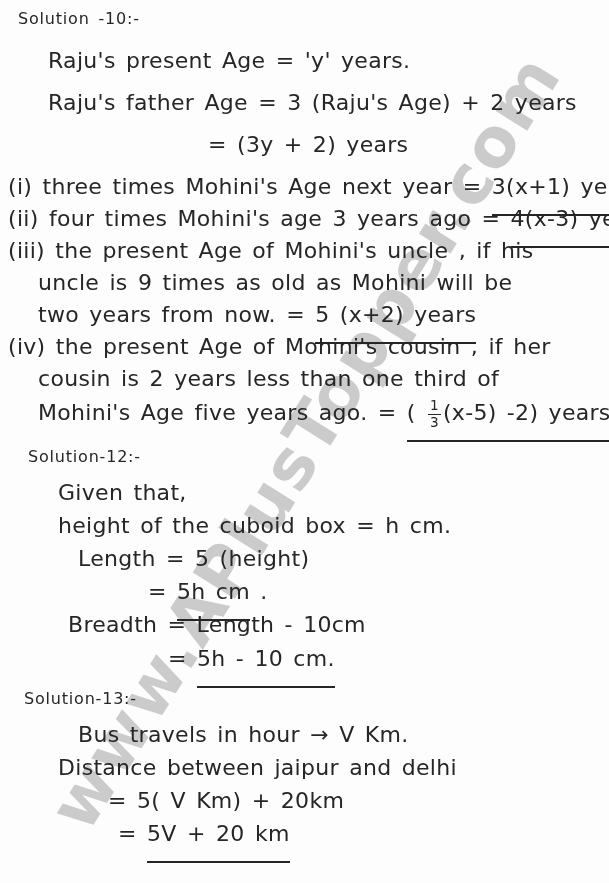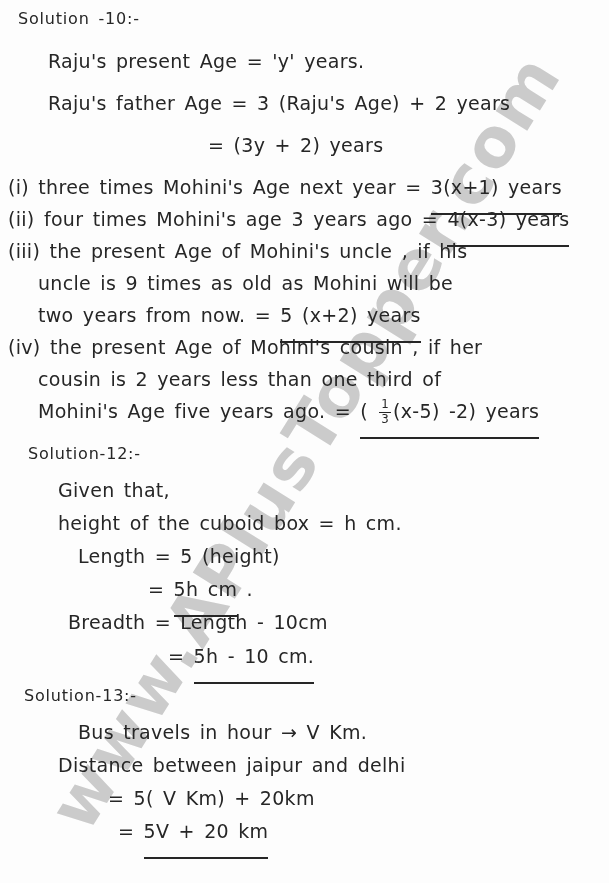--- a/index.html
+++ b/index.html
@@ -29,21 +29,21 @@
     position: relative;
     z-index: 1;
     box-sizing: border-box;
     width: 100%;
     height: 100%;
     padding: 6px 4px 0 8px;
     color: var(--ink, #262626);
   }
   section { margin: 0 0 14px 0; }
   .line {
-    font-size: 19px;
+    font-size: 22px;
     line-height: 26px;
     margin: 0 0 7px 0;
     letter-spacing: 0.3px;
     word-spacing: 3px;
     white-space: nowrap;
     color: var(--ink, #262626);
   }
   .title {
     font-size: 16px;
     font-weight: normal;

